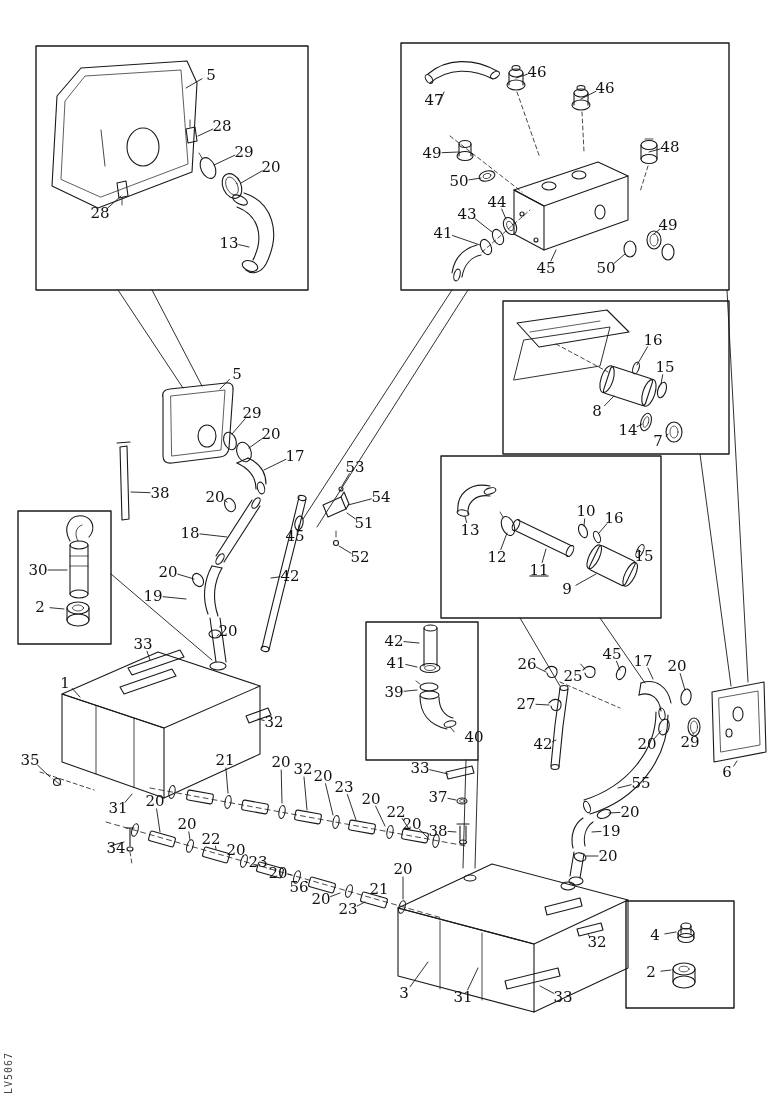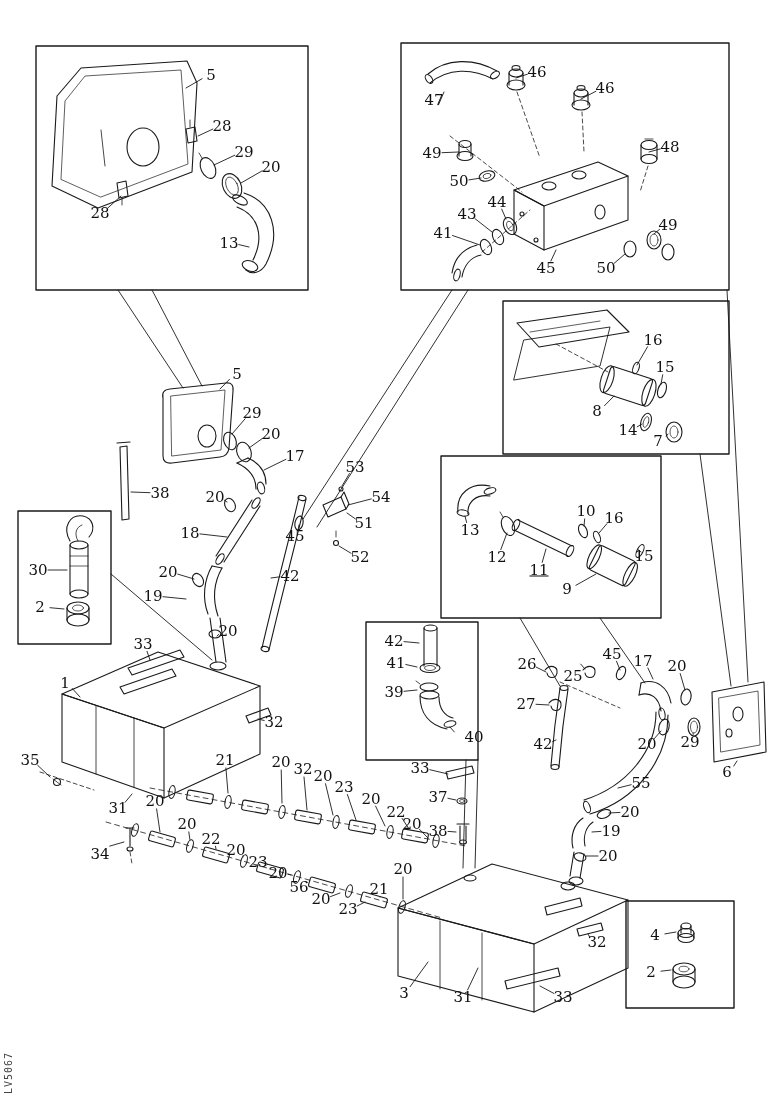--- a/index.html
+++ b/index.html
@@ -504,21 +504,21 @@
       <div class="callout" style="left: 360px; top: 557px;">52</div>
       <div class="callout" style="left: 168px; top: 572px;">20</div>
       <div class="callout" style="left: 290px; top: 576px;">42</div>
       <div class="callout" style="left: 153px; top: 596px;">19</div>
       <div class="callout" style="left: 228px; top: 631px;">20</div>
       <div class="callout" style="left: 143px; top: 644px;">33</div>
       <div class="callout" style="left: 65px; top: 683px;">1</div>
       <div class="callout" style="left: 274px; top: 722px;">32</div>
       <div class="callout" style="left: 30px; top: 760px;">35</div>
       <div class="callout" style="left: 118px; top: 808px;">31</div>
-      <div class="callout" style="left: 100px; top: 848px; margin-top: 6px;">34</div>
+      <div class="callout" style="left: 116px; top: 848px;">34</div>
       <div class="callout" style="left: 225px; top: 760px;">21</div>
       <div class="callout" style="left: 281px; top: 762px;">20</div>
       <div class="callout" style="left: 303px; top: 769px;">32</div>
       <div class="callout" style="left: 323px; top: 776px;">20</div>
       <div class="callout" style="left: 344px; top: 787px;">23</div>
       <div class="callout" style="left: 371px; top: 799px;">20</div>
       <div class="callout" style="left: 396px; top: 812px;">22</div>
       <div class="callout" style="left: 412px; top: 824px;">20</div>
       <div class="callout" style="left: 155px; top: 801px;">20</div>
       <div class="callout" style="left: 187px; top: 824px;">20</div>

